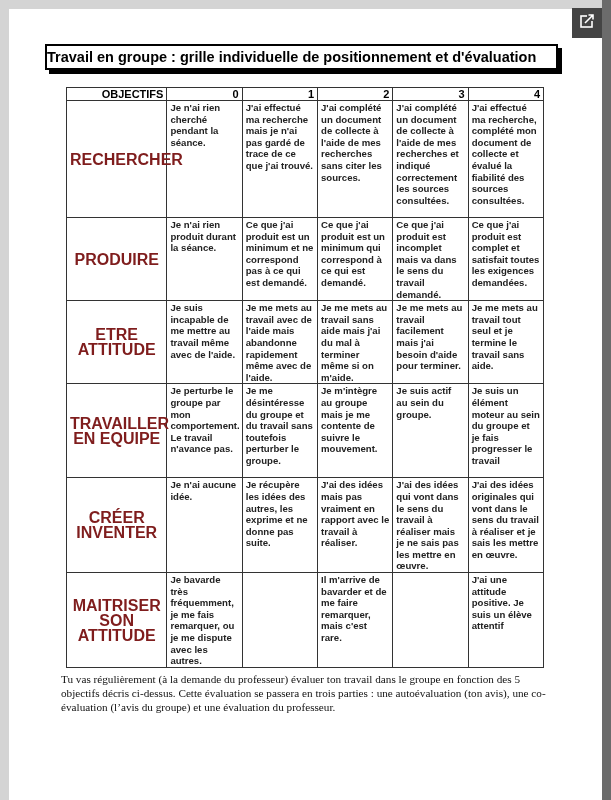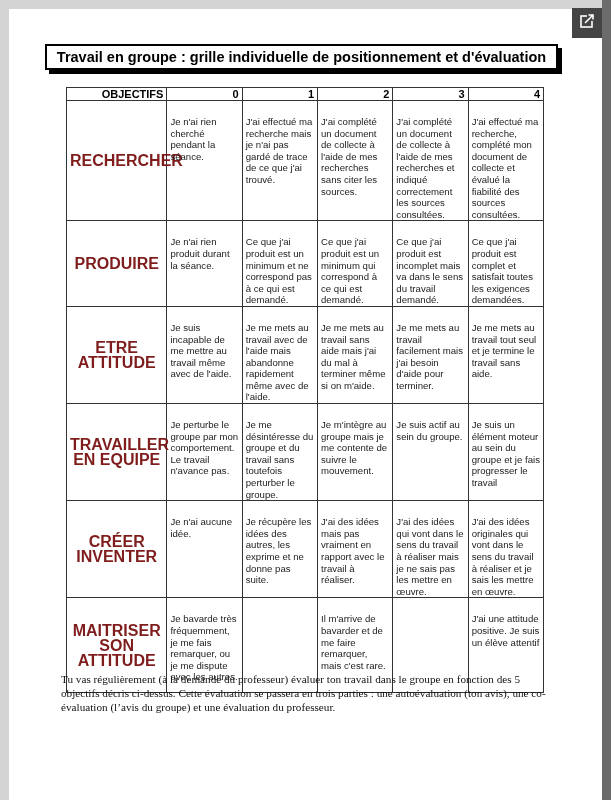--- a/index.html
+++ b/index.html
@@ -19,21 +19,21 @@
   }
   .open-btn {
     position: absolute; left: 572px; top: 8px; width: 30px; height: 30px;
     background: #444444; display: flex; align-items: center; justify-content: center;
     cursor: pointer;
   }
   .title-box {
     position: absolute; left: 45px; top: 44px; width: 509px; height: 22px;
     border: 2px solid #000; background: #fff;
     box-shadow: 4px 4px 0 #000;
-    display: flex; align-items: center; justify-content: center;
+    display: flex; align-items: center; 
     font-weight: bold; font-size: 14.5px; color: #000;
   }
   table.grid {
     position: absolute; left: 66px; top: 87px; width: 478px;
     border-collapse: collapse; table-layout: fixed;
   }
   table.grid th, table.grid td {
     border: 1px solid #333;
     padding: 0 3px;
     vertical-align: top;
@@ -41,21 +41,21 @@
   }
   table.grid th {
     font-size: 11px; font-weight: bold; text-align: right; height: 12px; line-height: 12px;
     color: #000;
   }
   table.grid td.obj {
     font-weight: bold; font-size: 16px; text-align: center; vertical-align: middle;
     color: #7f1d1d; line-height: 15px;
   }
   table.grid td.cell {
-    font-size: 9.6px; line-height: 11.6px; padding-top: 15px;
+    font-size: 9.6px; line-height: 11.6px; padding-top: 1px; font-weight: bold;
   }
   .col-obj { width: 100px; }
   .col-s { width: 75px; }
   .para {
     position: absolute; left: 45px; top: 656px; width: 530px;
     font-family: "Liberation Serif", serif; font-size: 11.2px; line-height: 14.2px; color: #111;
   }
   .para p { margin: 16px; }
 </style>
 </head>

